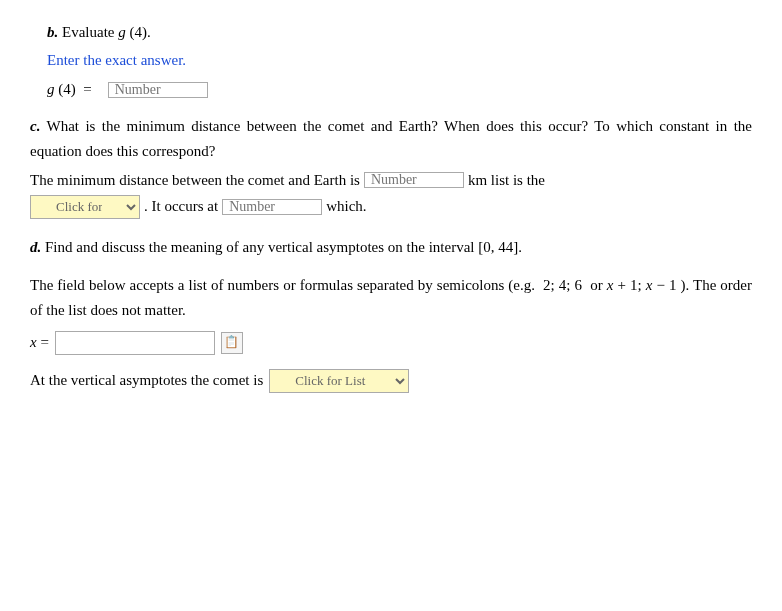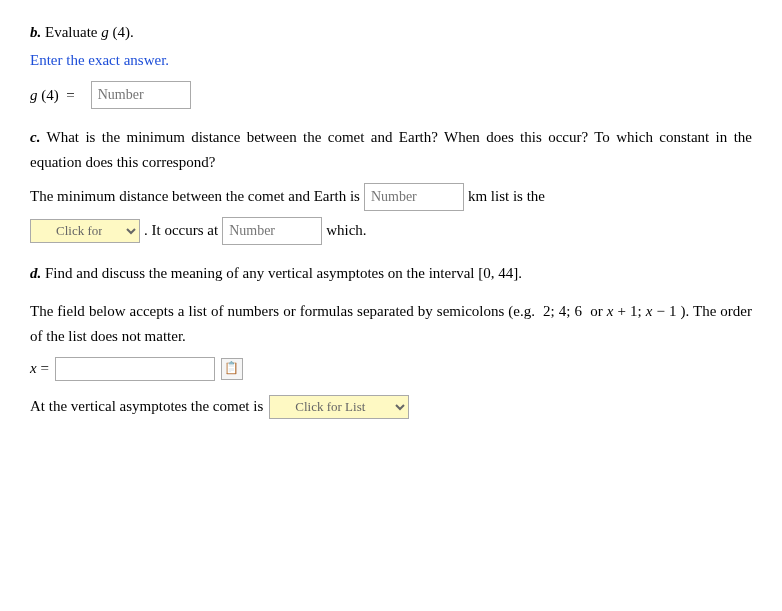--- a/index.html
+++ b/index.html
@@ -43,21 +43,21 @@
       flex-wrap: wrap;
       gap: 4px;
       margin-bottom: 6px;
     }
 
     .inline-input {
       border: 1px solid #aaa;
       padding: 2px 6px;
       font-size: 14px;
       font-family: Georgia, 'Times New Roman', serif;
-      height: 28px;
+      height: 16px;
       background: #fff;
       outline: none;
     }
 
     .input-number {
       width: 100px;
     }
 
     .input-x {
       width: 160px;
@@ -99,20 +99,21 @@
 
     .g-expression {
       display: flex;
       align-items: center;
       gap: 16px;
       margin-top: 4px;
     }
 
     .section-b {
       margin-bottom: 16px;
+      margin-left: 17px;
     }
 
     .section-c {
       margin-bottom: 16px;
     }
 
     .section-d {
       margin-bottom: 16px;
     }
 

